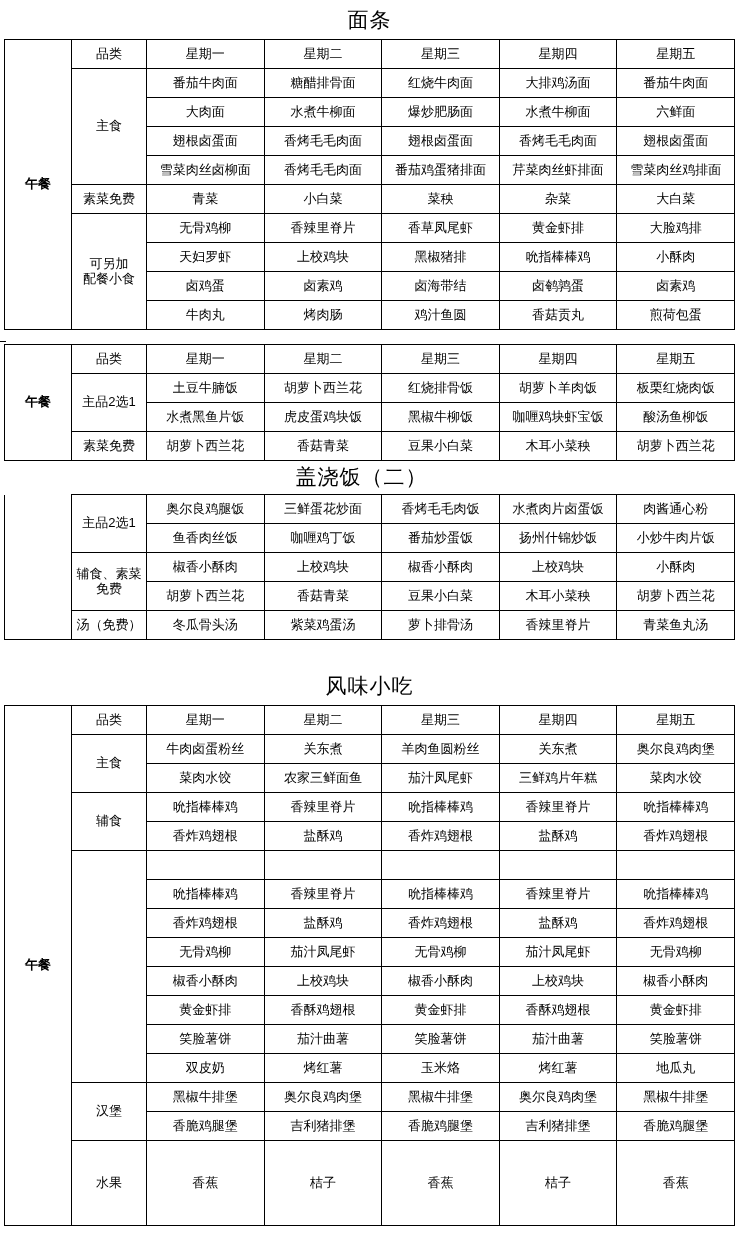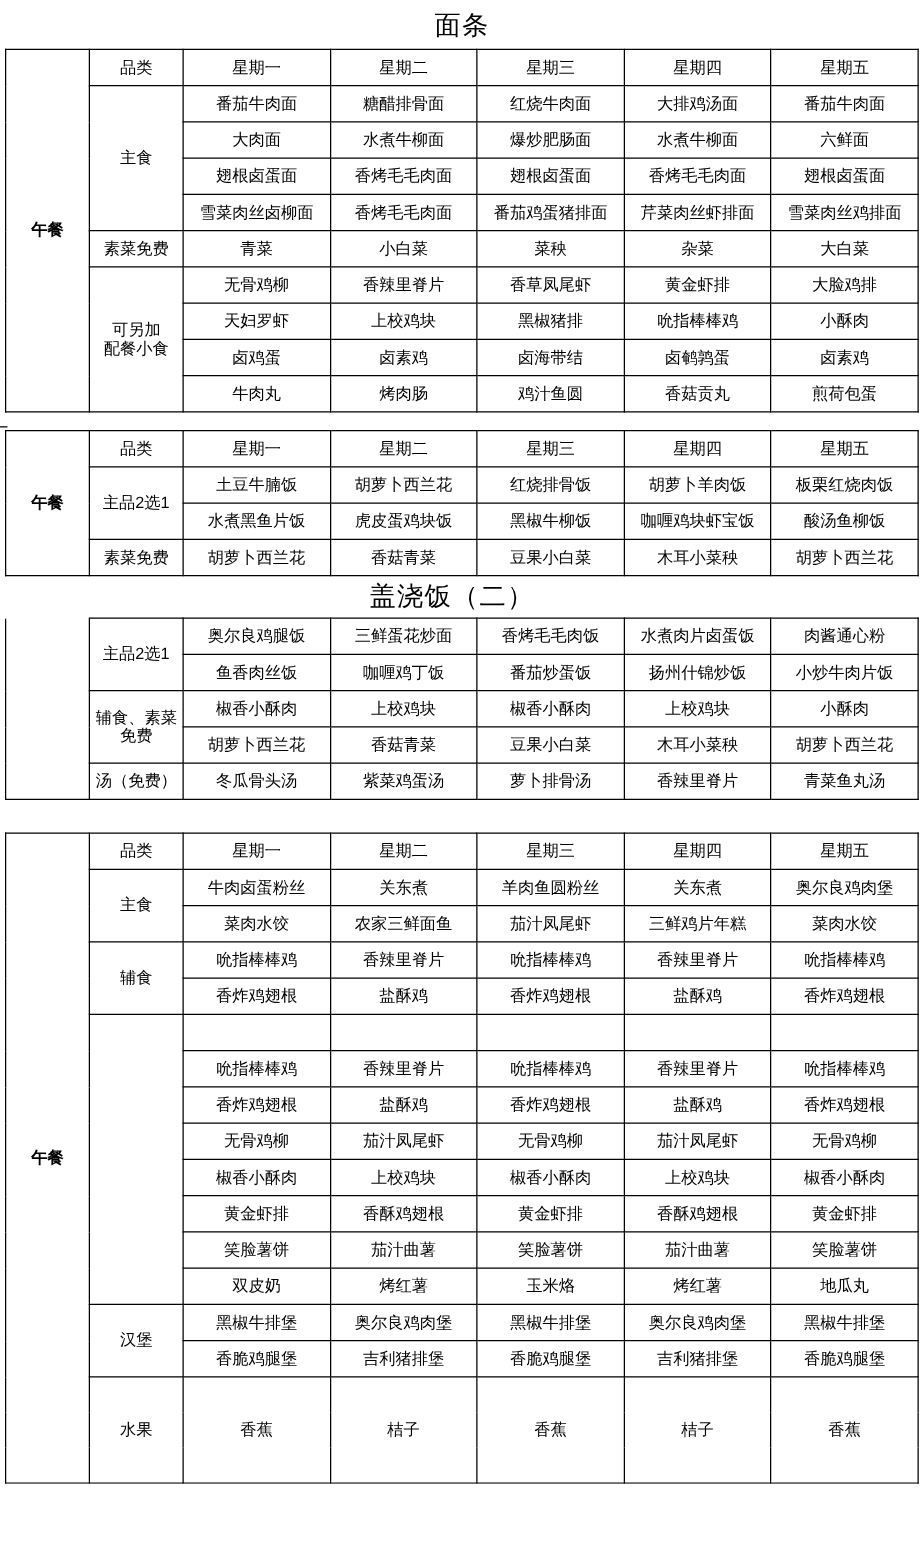--- a/index.html
+++ b/index.html
@@ -222,20 +222,21 @@
         <td>紫菜鸡蛋汤</td>
         <td>萝卜排骨汤</td>
         <td>香辣里脊片</td>
         <td>青菜鱼丸汤</td>
       </tr>
     </tbody>
   </table>
 
   <div class="spacer-lg"></div>
 
+  <div class="section-title">风味小吃</div>
 
   <table class="menu">
     <tbody>
       <tr>
         <td class="meal" rowspan="19">午餐</td>
         <td class="cat">品类</td>
         <td class="day">星期一</td>
         <td class="day">星期二</td>
         <td class="day">星期三</td>
         <td class="day">星期四</td>

